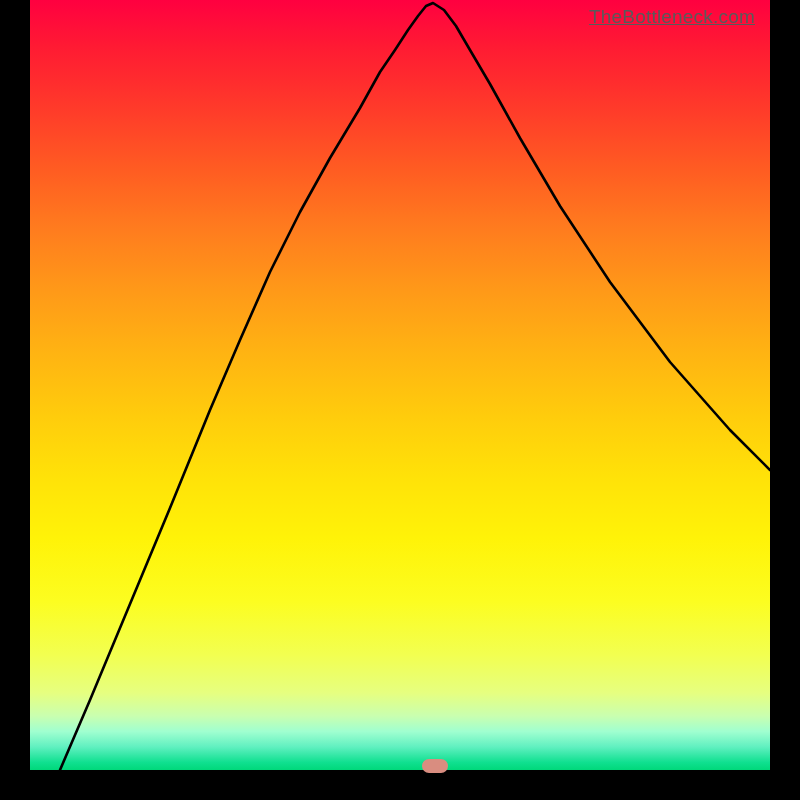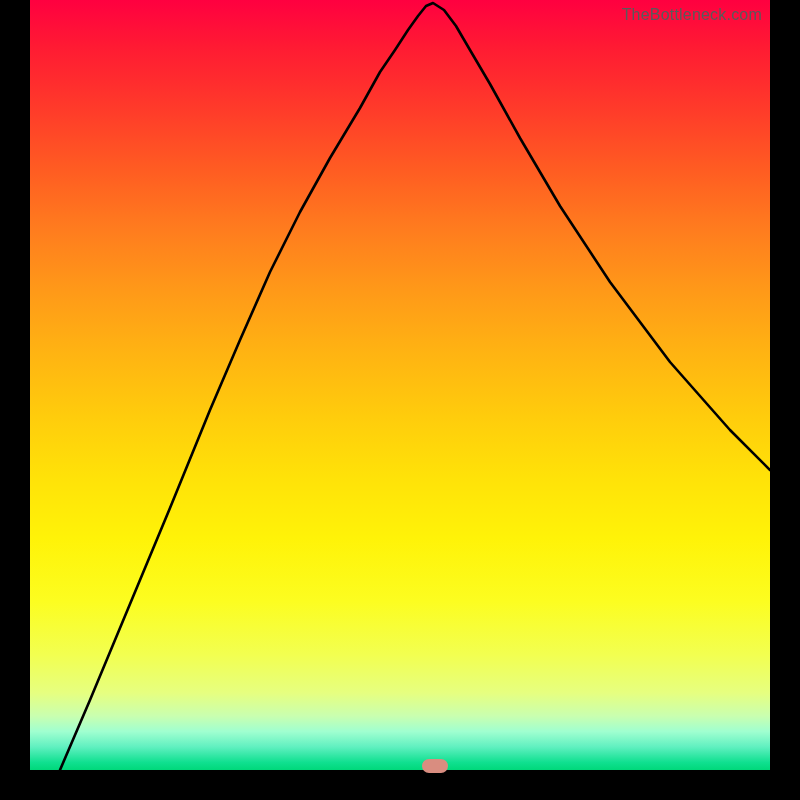--- a/index.html
+++ b/index.html
@@ -40,26 +40,27 @@
       #c9ffb0 93%,
       #a0ffd0 95%,
       #60f0c0 97%,
       #10e090 99%,
       #00d87a 100%
     );
   }
   .watermark {
     position: absolute;
     top: 6px;
-    right: 8px;
+    right: 15px;
     font-family: Arial, Helvetica, sans-serif;
-    font-size: 16px;
+    font-size: 19px;
     color: #5a5a5a;
     letter-spacing: 0.2px;
     user-select: none;
+    text-decoration: underline;
   }
   .marker {
     position: absolute;
     width: 26px;
     height: 14px;
     border-radius: 7px;
     background: #d98d80;
     transform: translate(-50%, -50%);
   }
   svg.curve {

